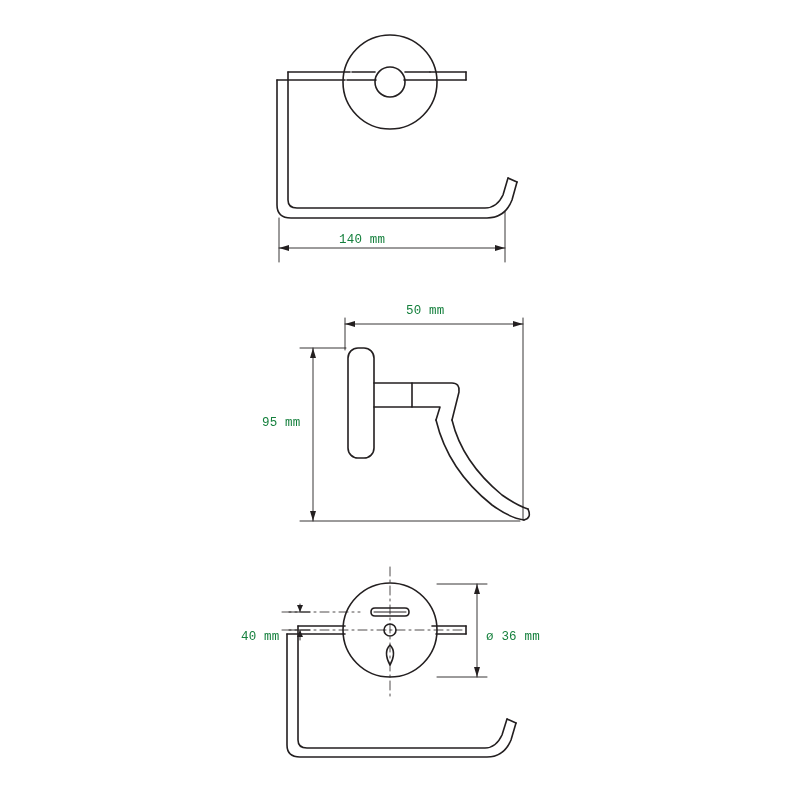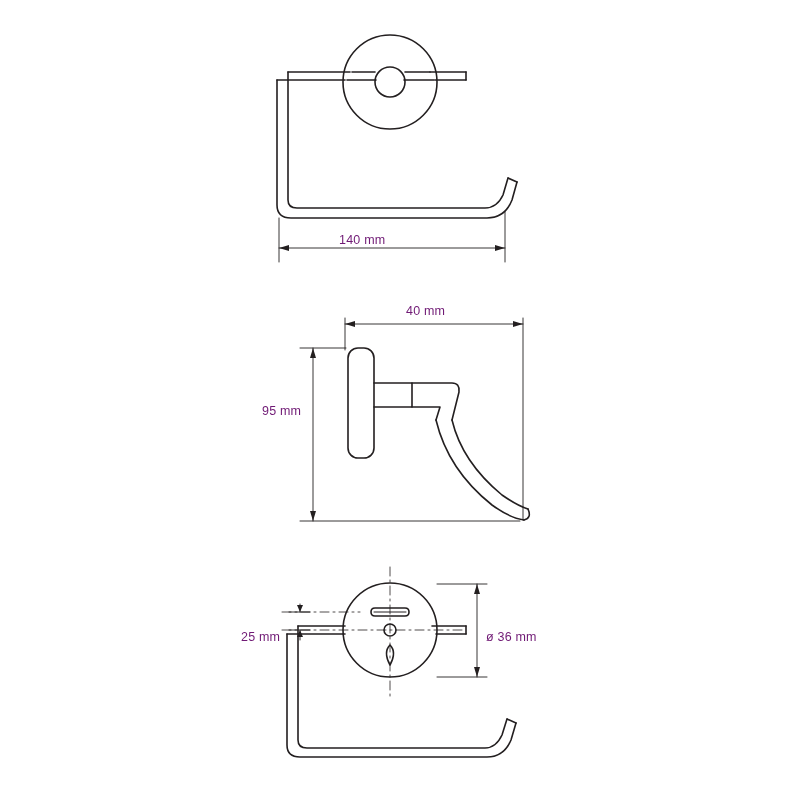--- a/index.html
+++ b/index.html
@@ -21,29 +21,29 @@
   }
   svg.drawing {
     position: absolute;
     left: 0;
     top: 0;
     width: 800px;
     height: 800px;
   }
   .label {
     position: absolute;
-    font-family: Liberation Sans, sans-serif;
+    font-family: Liberation Mono, monospace;
     font-size: 12.5px;
-    color: #701a75;
+    color: #15803d;
     white-space: nowrap;
     letter-spacing: 0.2px;
   }
   .label-140 { left: 339px; top: 233px; }
   .label-90  { left: 406px; top: 304px; }
-  .label-95  { left: 262px; top: 404px; }
+  .label-95  { left: 262px; top: 416px; }
   .label-25  { left: 241px; top: 630px; }
   .label-d55 { left: 486px; top: 630px; }
 </style>
 </head>
 <body>
 
 <div id="sheet">
 
   <svg class="drawing" viewBox="0 0 800 800" xmlns="http://www.w3.org/2000/svg">
 
@@ -149,18 +149,18 @@
         <line x1="437" y1="677" x2="487" y2="677"></line>
         <line x1="477" y1="584" x2="477" y2="677"></line>
         <path d="M 477 584 L 474 594 L 480 594 Z" fill="#231f20" stroke="none"></path>
         <path d="M 477 677 L 474 667 L 480 667 Z" fill="#231f20" stroke="none"></path>
       </g>
 
     </g>
   </svg>
 
   <div class="label label-140">140 mm</div>
-  <div class="label label-90">40 mm</div>
+  <div class="label label-90">50 mm</div>
   <div class="label label-95">95 mm</div>
-  <div class="label label-25">25 mm</div>
+  <div class="label label-25">40 mm</div>
   <div class="label label-d55">ø 36 mm</div>
 
 </div>
 
 </body></html>

